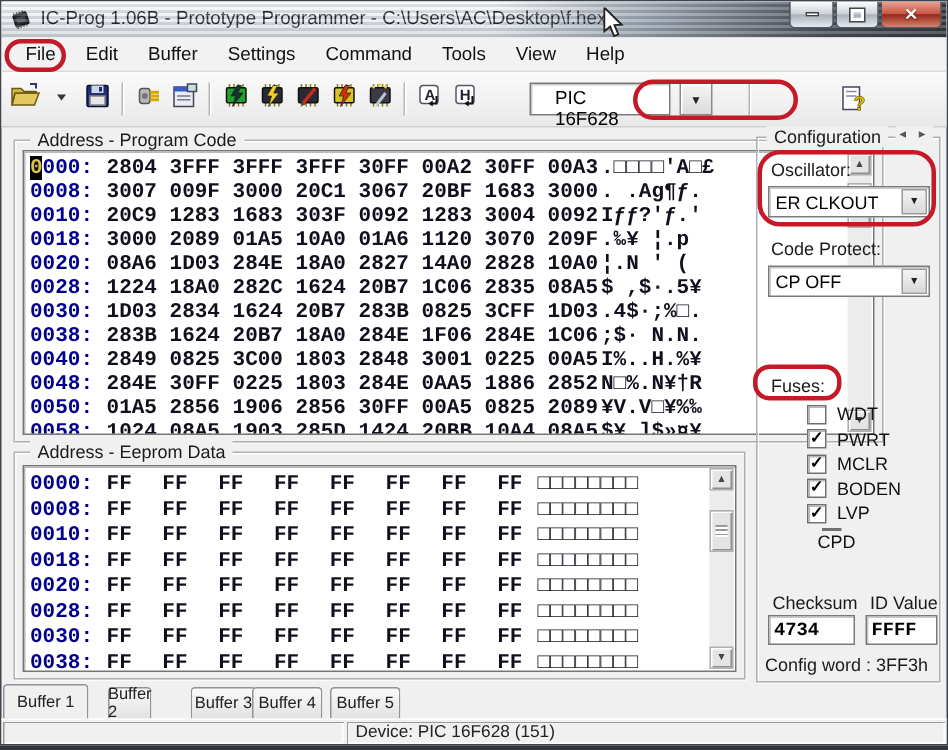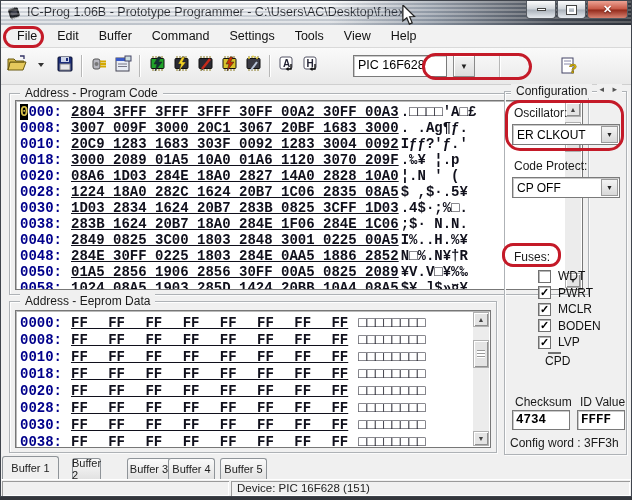--- a/index.html
+++ b/index.html
@@ -38,21 +38,21 @@
   .menu-item { font-size:12.5px; color:#111; padding:3px 10px; }
 
   
   .toolbar { position:absolute; left:0; top:47px; width:100%; height:37px;
     background:linear-gradient(180deg,#fafafa,#e9e9e9); border-bottom:1px solid #cfcfcf;
     display:flex; align-items:center; padding-left:4px; }
   .tbtn { width:24px; height:24px; display:flex; align-items:center; justify-content:center; }
   .tsep { width:2px; height:22px; margin:0 4px; border-left:1px solid #b7b7b7; border-right:1px solid #fff; }
   .combo { display:flex; align-items:center; margin-left:30px; }
   .combo-box { width:94px; height:22px; background:#fff; border:1px solid #7a7a7a;
-    box-shadow:inset 1px 1px 0 #c9c9c9; font-size:12.5px; padding:2px 4px; color:#000; }
+    box-shadow:inset 1px 1px 0 #c9c9c9; font-size:12.5px; padding:2px 16px; color:#000; }
   .combo-btn { width:22px; height:22px; margin-left:6px; background:linear-gradient(#f4f4f4,#dcdcdc);
     border:1px solid #8a8a8a; display:flex; align-items:center; justify-content:center;
     font-size:8px; color:#222; box-shadow:inset 1px 1px 0 #fff; }
   .help-btn { margin-left:52px; }
 
   
   .group { position:absolute; border:1px solid #aeb2b6; box-shadow:inset 1px 1px 0 rgba(255,255,255,.9), 1px 1px 0 rgba(255,255,255,.7); }
   .group-label { position:absolute; top:-8px; left:10px; background:#f0f0f0; padding:0 5px;
     font-size:12px; color:#1a1a1a; white-space:nowrap; }
   .prog-group { left:8px; top:92px; width:580px; height:202px; }
@@ -61,21 +61,21 @@
 
   .hexbox { position:absolute; background:#fff; border:1px solid #777;
     box-shadow:inset 1px 1px 0 #b9b9b9; overflow:hidden; }
   .prog-box { left:5px; top:6px; right:5px; bottom:4px; }
   .eep-box  { left:5px; top:8px; right:5px; bottom:4px; }
 
   .hexrow { font-family:"Liberation Mono", monospace; font-weight:bold; font-size:14px;
     line-height:16px; white-space:nowrap; padding-left:4px; }
   .eep-box .hexrow { line-height:17px; }
   .hexrow .addr { color:#00008b; }
-  .hexrow .words { color:#10101c; margin-left:9px;text-decoration:underline; }
+  .hexrow .words { color:#10101c; margin-left:9px; }
   .hexrow .ascii { color:#10101c; margin-left:2px; }
   .eep-box .words { word-spacing:12px; }
   .eep-box .ascii { margin-left:10px; }
   .sel { background:#000; color:#d9c14a; }
 
   
   .vscroll { position:absolute; top:1px; bottom:1px; right:1px; width:16px; background:#ececec; }
   .sb-btn { position:absolute; left:0; width:16px; height:15px; background:#e4e4e4;
     border:1px solid #b0b0b0; box-shadow:inset 1px 1px 0 #fff, inset -1px -1px 0 #8f8f8f;
     display:flex; align-items:center; justify-content:center; font-size:7px; color:#444; }
@@ -162,22 +162,22 @@
     </div>
     <svg class="cursor" width="18" height="22" viewBox="0 0 12 18">
       <path d="M1,0 L1,13 L4.2,10.4 L6.3,15.6 L8.6,14.6 L6.5,9.6 L10.5,9.4 Z" fill="#fff" stroke="#222" stroke-width="1"></path>
     </svg>
   </div>
 
   <div class="menubar">
       <div class="menu-item">File</div>
       <div class="menu-item">Edit</div>
       <div class="menu-item">Buffer</div>
+      <div class="menu-item">Settings</div>
       <div class="menu-item">Command</div>
-      <div class="menu-item">Settings</div>
       <div class="menu-item">Tools</div>
       <div class="menu-item">View</div>
       <div class="menu-item">Help</div>
     </div>
 
   <div class="toolbar">
     <span style="display:flex;align-items:center;">
         <div class="tbtn" style="margin-right: 0px;">
           <span><svg width="22" height="20" viewBox="0 0 22 20">
               <path d="M2,16 L4,8 L20,8 L17,16 Z" fill="#e6c95c" stroke="#6b5a10"></path>

